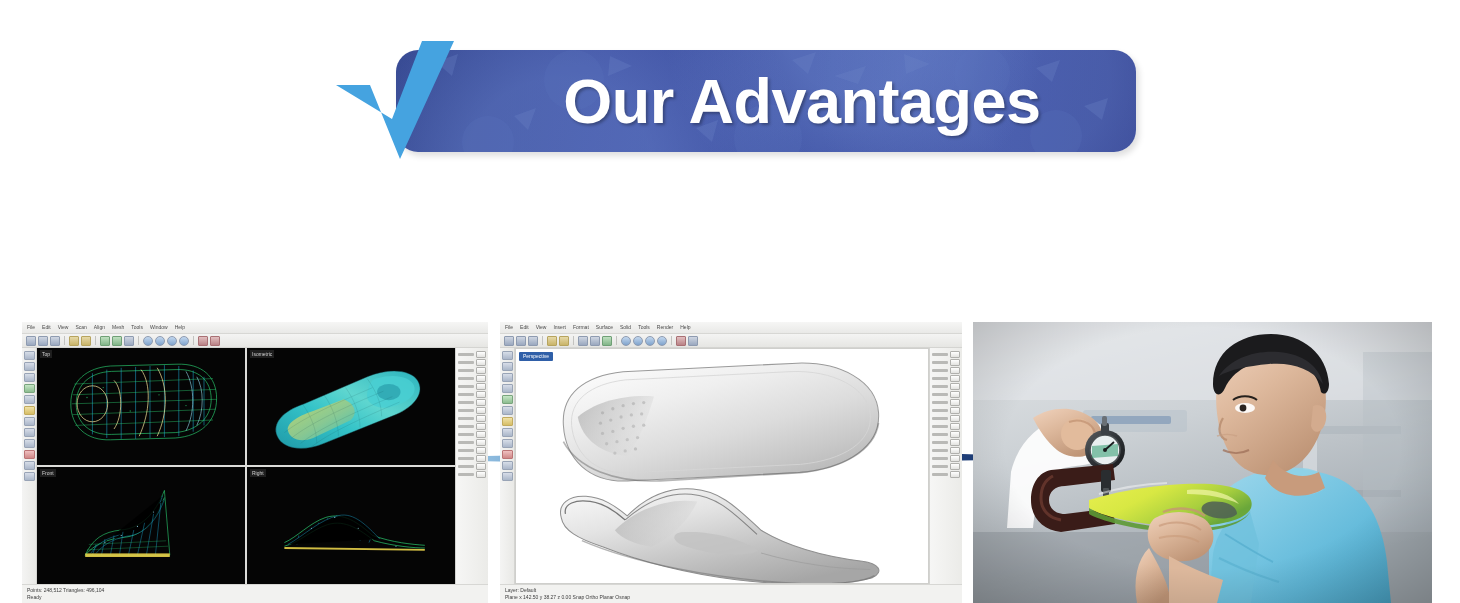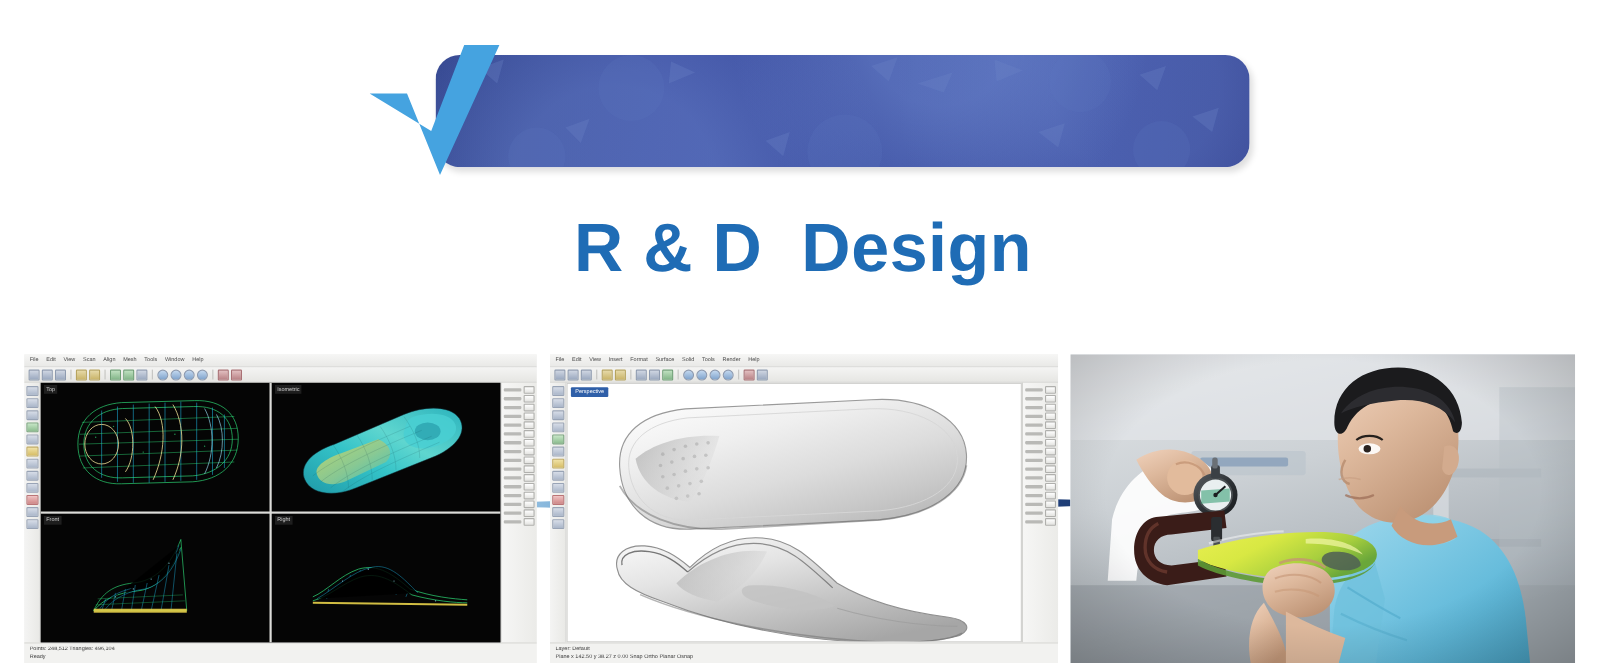--- a/index.html
+++ b/index.html
@@ -339,24 +339,24 @@
           <circle cx="660" cy="86" r="26"></circle>
           <circle cx="92" cy="92" r="26"></circle>
         </g>
       </svg>
     </div>
 
     <svg class="check-mark" viewBox="0 0 140 120">
       <polygon points="0,44 34,44 64,118 118,0 86,0 56,78" fill="#45a3e0"></polygon>
     </svg>
 
+    <div class="banner-title">Our Advantages</div>
   </div>
 
   <div class="subtitle-wrap">
-    <div class="subtitle-text">R &amp; D  Design</div>
 
     <svg class="subtitle-rule" viewBox="0 0 632 20" preserveAspectRatio="none">
       <defs>
         <linearGradient id="ruleGrad" x1="0" y1="0" x2="1" y2="0">
           <stop offset="0%" stop-color="#ffffff"></stop>
           <stop offset="6%" stop-color="#9ec6e4"></stop>
           <stop offset="26%" stop-color="#4d8fc6"></stop>
           <stop offset="55%" stop-color="#2f6cae"></stop>
           <stop offset="82%" stop-color="#21427f"></stop>
           <stop offset="100%" stop-color="#16305e"></stop>

